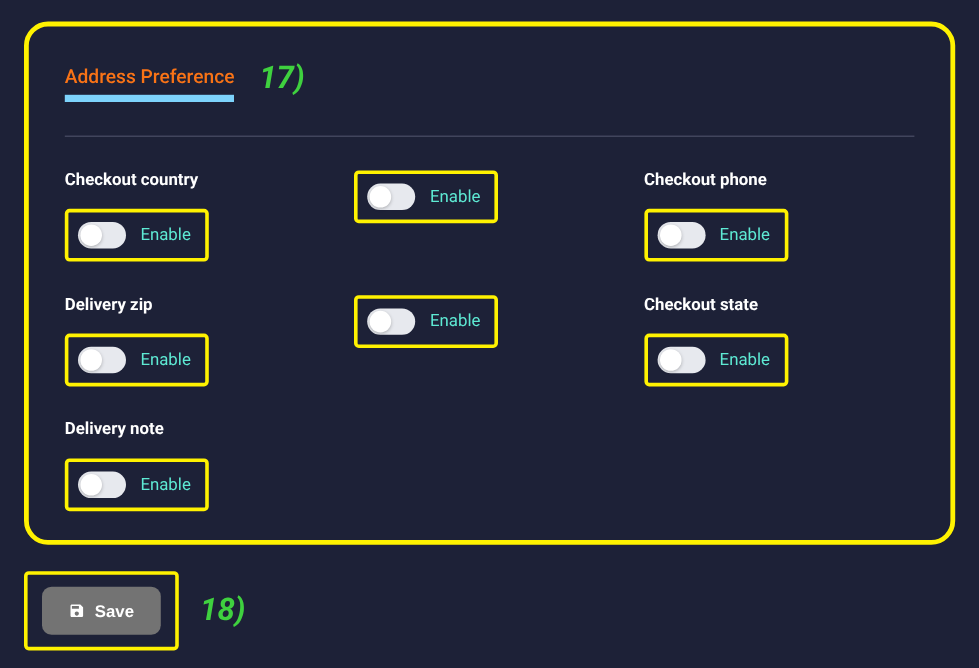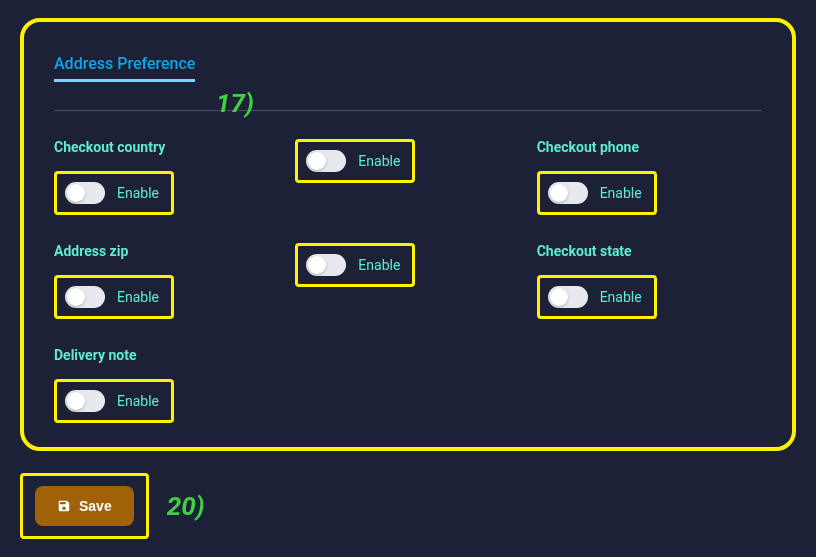--- a/index.html
+++ b/index.html
@@ -14,50 +14,49 @@
   .panel {
     border: 4px solid #fff200;
     border-radius: 20px;
     padding: 32px 30px 24px 30px;
     width: 776px;
     position: relative;
   }
   .section-title {
     font-size: 16px;
     font-weight: 500;
-    color: #0ea5e9;
+    color: #f97316;
     display: inline-block;
     padding-bottom: 6px;
-    border-bottom: 3px solid #7dd3fc;
+    border-bottom: 6px solid #7dd3fc;
   }
   .title-row {
     position: relative;
   }
   .annot {
     position: absolute;
     color: #3fd13f;
     font-size: 26px;
     font-weight: 700;
     font-style: italic;
-    margin-top: 38px;
   }
   .annot-17 { top: -4px; left: 162px; }
   .divider {
     border: none;
     border-top: 1px solid #4b4f66;
     margin-top: 28px;
     margin-bottom: 28px;
   }
   .grid {
     display: grid;
     grid-template-columns: repeat(3, 1fr);
     gap: 28px 16px;
   }
   .field-label {
-    color: #5eead4;
+    color: #ffffff;
     font-size: 14px;
     font-weight: 700;
     margin-bottom: 16px;
   }
   .toggle-wrap {
     display: inline-flex;
     align-items: center;
     gap: 12px;
     border: 3px solid #fff200;
     border-radius: 4px;
@@ -94,21 +93,21 @@
     align-items: center;
     gap: 18px;
   }
   .save-box {
     border: 3px solid #fff200;
     border-radius: 4px;
     padding: 10px 12px;
     display: inline-flex;
   }
   .save-btn {
-    background: #a16207;
+    background: #737373;
     border: none;
     border-radius: 8px;
     color: #ffffff;
     font-size: 14px;
     font-weight: 600;
     padding: 12px 22px;
     display: inline-flex;
     align-items: center;
     gap: 8px;
     cursor: pointer;
@@ -152,21 +151,21 @@
 
     <div>
       <div class="field-label">Checkout phone</div>
       <div class="toggle-wrap">
         <div class="toggle"></div>
         <span class="toggle-text">Enable</span>
       </div>
     </div>
 
     <div>
-      <div class="field-label">Address zip</div>
+      <div class="field-label">Delivery zip</div>
       <div class="toggle-wrap">
         <div class="toggle"></div>
         <span class="toggle-text">Enable</span>
       </div>
     </div>
 
     <div>
       <div class="toggle-wrap">
         <div class="toggle"></div>
         <span class="toggle-text">Enable</span>
@@ -194,14 +193,14 @@
 
 <div class="save-row">
   <div class="save-box">
     <button class="save-btn">
       <svg class="save-icon" viewBox="0 0 24 24" fill="currentColor">
         <path d="M17 3H5c-1.1 0-2 .9-2 2v14c0 1.1.9 2 2 2h14c1.1 0 2-.9 2-2V7l-4-4zM12 19c-1.66 0-3-1.34-3-3s1.34-3 3-3 3 1.34 3 3-1.34 3-3 3zM15 9H5V5h10v4z"></path>
       </svg>
       <span>Save</span>
     </button>
   </div>
-  <span class="annot-18">20)</span>
+  <span class="annot-18">18)</span>
 </div>
 
 </body></html>

